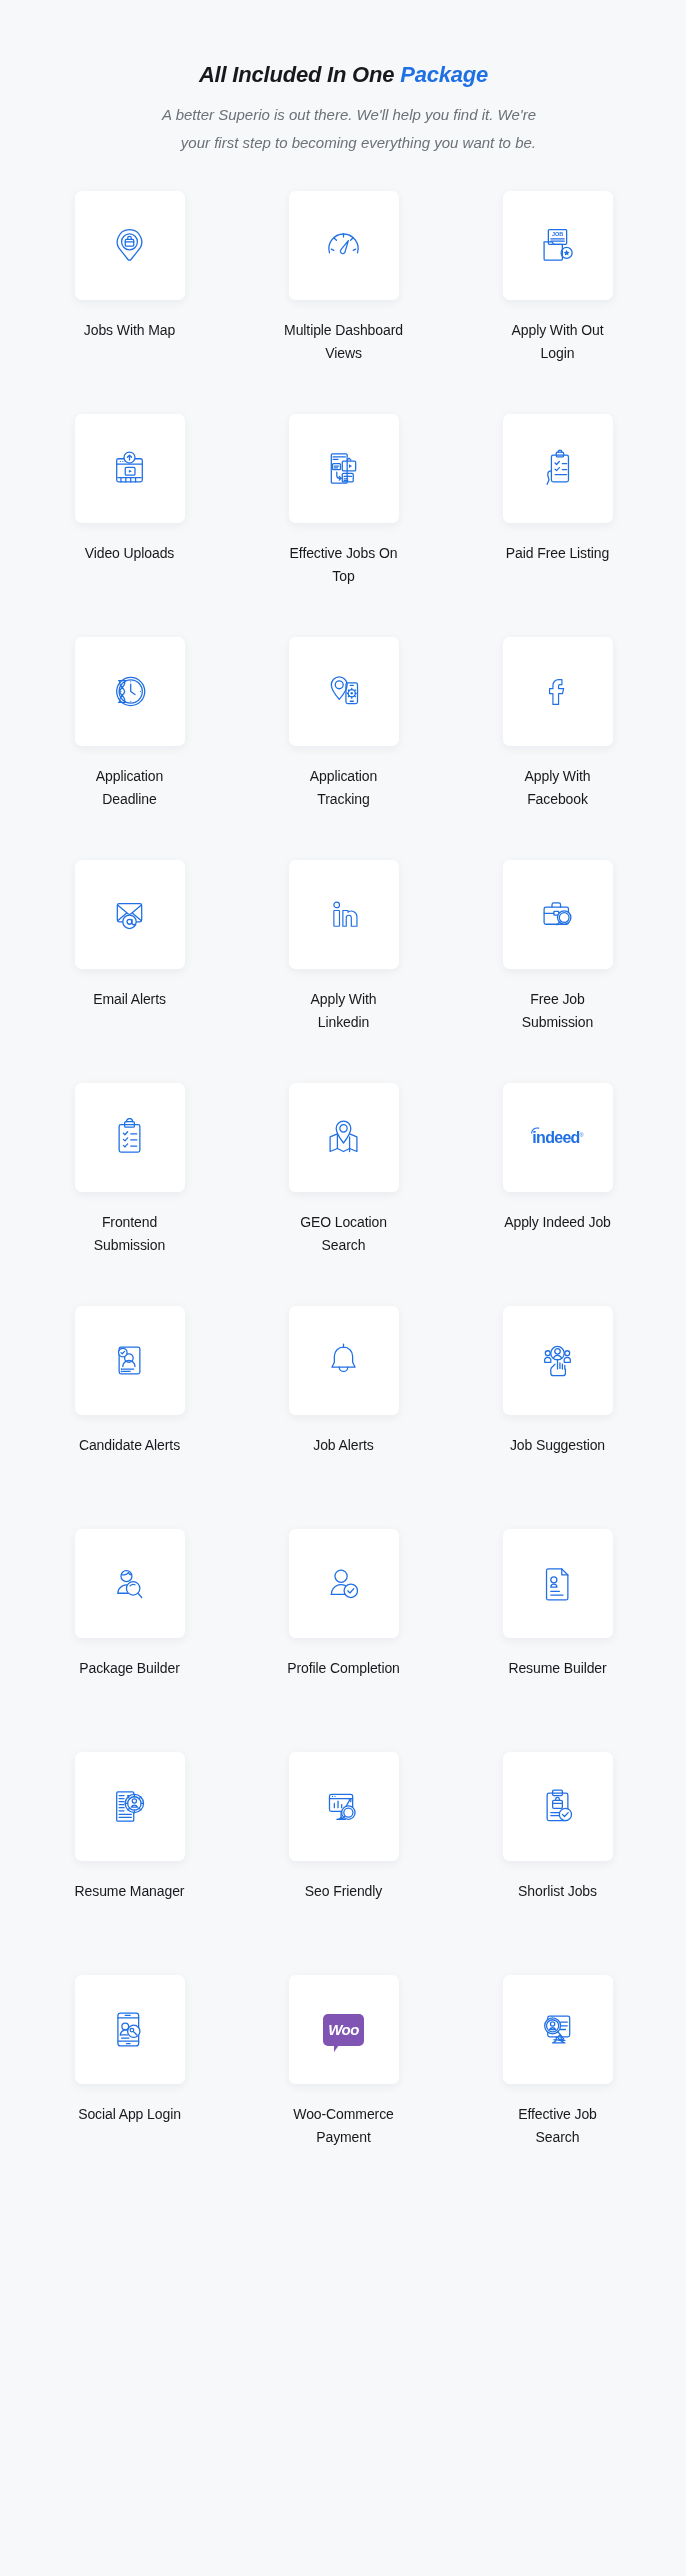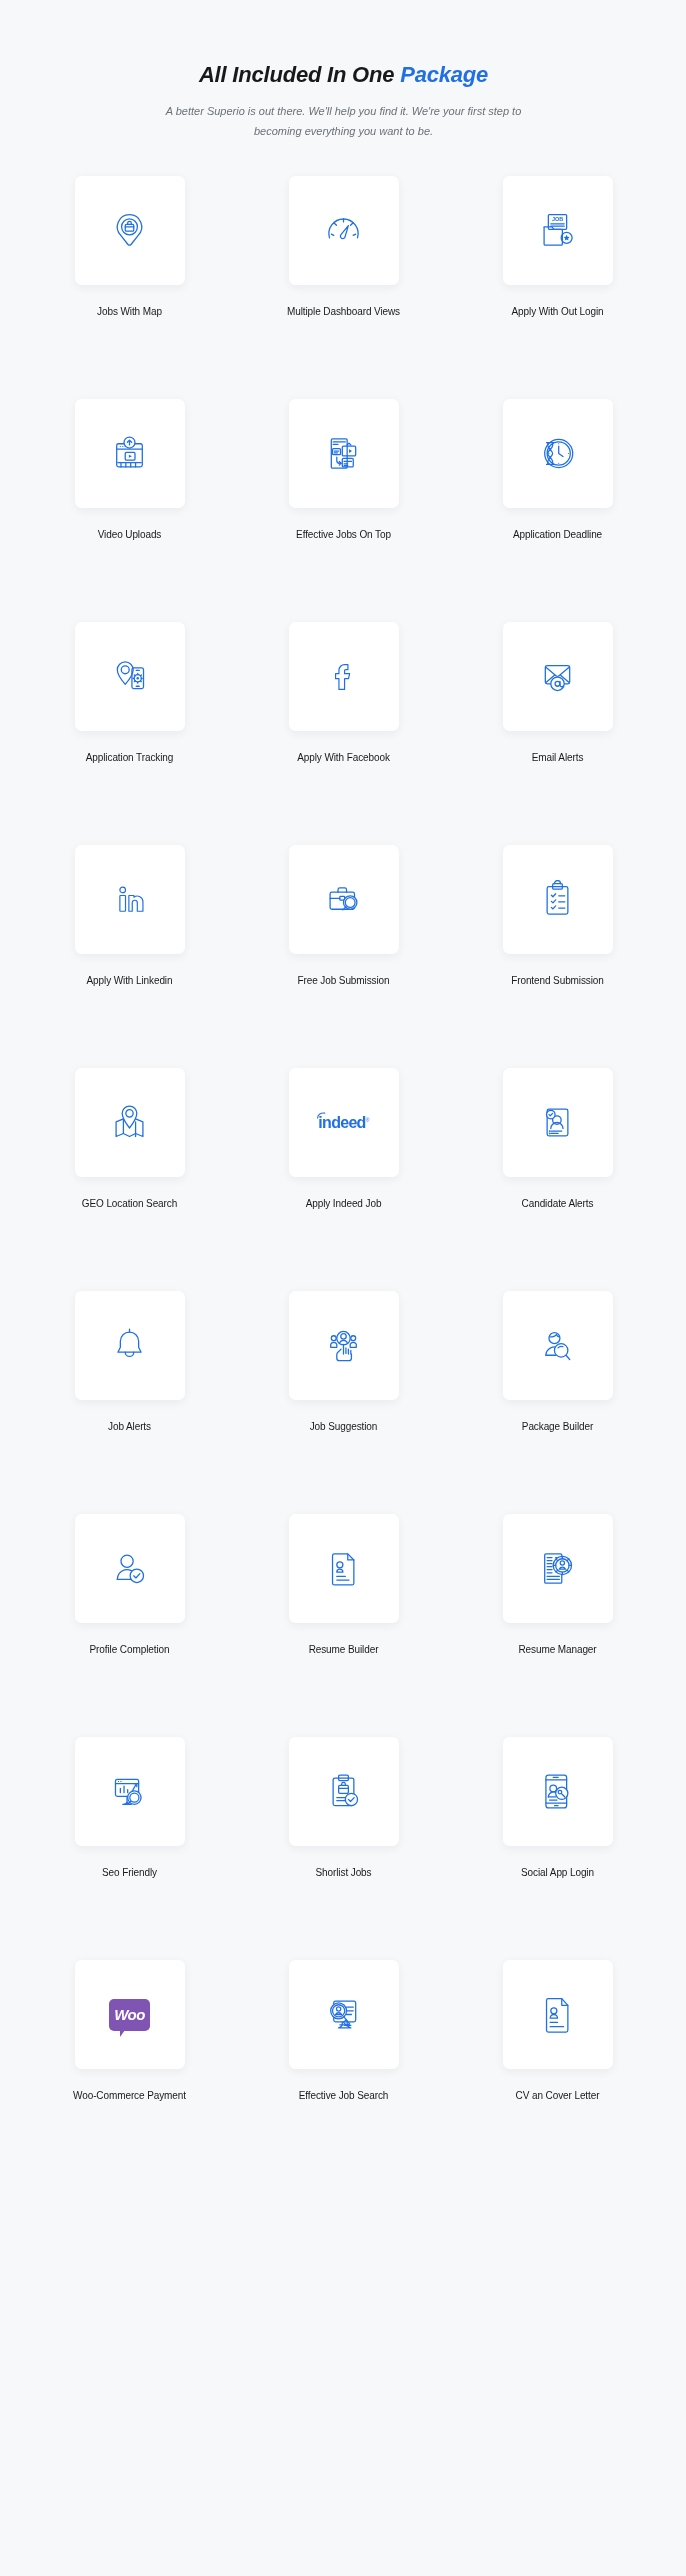--- a/index.html
+++ b/index.html
@@ -21,27 +21,28 @@
   .header h1 {
     font-size: 22px;
     line-height: 1.25;
     font-weight: 700;
     color: #18191c;
     letter-spacing: -0.2px;
   }
   .header h1 .accent { color: #1f6fe5; }
   .header p {
     margin-top: 12.3px;
-    font-size: 11px;
+    font-size: 15px;
     line-height: 1.85;
     color: #6b7177;
     font-weight: 400;
     max-width: 385px;
     margin-left: auto;
     margin-right: auto;
+    text-align: right;
   }
   
   .grid {
     margin: 35px auto 0 auto;
     width: 591px;
     display: grid;
     grid-template-columns: repeat(3, 1fr);
     column-gap: 51px;
     row-gap: 0;
   }
@@ -59,21 +60,21 @@
     border-radius: 6.7px;
     box-shadow: 0 2.2px 10px rgba(24,25,28,0.055);
     display: flex;
     align-items: center;
     justify-content: center;
     flex: none;
   }
   .card svg { display: block; }
   .label {
     margin-top: 19px;
-    font-size: 10px;
+    font-size: 14px;
     line-height: 1.62;
     color: #18191c;
     font-weight: 500;
     text-align: center;
     max-width: 120px;
     letter-spacing: -0.1px;
   }
   
   .wordmark-indeed {
     font-family: "Liberation Sans", sans-serif;
@@ -207,20 +208,34 @@
               <path fill="none" stroke="#1f6fe5" stroke-width="2.1" stroke-linecap="round" stroke-linejoin="round" d="M38 18l3-3 3 3"></path>
             </svg>
           </span>
         </div>
         <div class="label">Effective Jobs On Top</div>
       </div>
       <div class="feature">
         <div class="card">
           <span style="display: flex;">
             <svg width="39" height="39" viewBox="0 0 64 64">
+              <rect x="22" y="10" width="28" height="44" rx="3" fill="none" stroke="#1f6fe5" stroke-width="2.1" stroke-linecap="round" stroke-linejoin="round"></rect>
+              <rect x="30" y="5" width="12" height="8" rx="2" fill="none" stroke="#1f6fe5" stroke-width="2.1" stroke-linecap="round" stroke-linejoin="round"></rect>
+              <path fill="none" stroke="#1f6fe5" stroke-width="2.1" stroke-linecap="round" stroke-linejoin="round" d="M33 5a3 3 0 0 1 6 0"></path>
+              <path fill="none" stroke="#1f6fe5" stroke-width="2.1" stroke-linecap="round" stroke-linejoin="round" d="M28 23l2.5 2.5 4.5-5M40 24h7M28 33l2.5 2.5 4.5-5M40 34h7M28 42h19"></path>
+              <path fill="none" stroke="#1f6fe5" stroke-width="2.1" stroke-linecap="round" stroke-linejoin="round" d="M22 36c-3 0-6 2-6 6s2 6 2 9l-3 7"></path>
+            </svg>
+          </span>
+        </div>
+        <div class="label">Paid Free Listing</div>
+      </div>
+      <div class="feature">
+        <div class="card">
+          <span style="display: flex;">
+            <svg width="39" height="39" viewBox="0 0 64 64">
               <circle cx="34" cy="32" r="23" fill="none" stroke="#1f6fe5" stroke-width="2.1" stroke-linecap="round" stroke-linejoin="round"></circle>
               <circle cx="34" cy="32" r="19" fill="none" stroke="#1f6fe5" stroke-width="2.1" stroke-linecap="round" stroke-linejoin="round"></circle>
               <path fill="none" stroke="#1f6fe5" stroke-width="2.1" stroke-linecap="round" stroke-linejoin="round" d="M34 20v12l7 5"></path>
               <circle cx="34" cy="16" r="1" fill="#1f6fe5"></circle>
               <circle cx="50" cy="32" r="1" fill="#1f6fe5"></circle>
               <circle cx="34" cy="48" r="1" fill="#1f6fe5"></circle>
               <circle cx="18" cy="32" r="1" fill="#1f6fe5"></circle>
               <path fill="none" stroke="#1f6fe5" stroke-width="2.1" stroke-linecap="round" stroke-linejoin="round" d="M14 14h12M14 50h12"></path>
               <path fill="none" stroke="#1f6fe5" stroke-width="2.1" stroke-linecap="round" stroke-linejoin="round" d="M16 14v5c0 5 8 8 8 13s-8 8-8 13v5M24 14v5c0 5-8 8-8 13s8 8 8 13v5"></path>
             </svg>
@@ -520,30 +535,16 @@
               <circle cx="24" cy="23" r="3.5" fill="none" stroke="#1f6fe5" stroke-width="2.1" stroke-linecap="round" stroke-linejoin="round"></circle>
               <path fill="none" stroke="#1f6fe5" stroke-width="2.1" stroke-linecap="round" stroke-linejoin="round" d="M19 32a5.5 5.5 0 0 1 10 0z"></path>
               <path fill="none" stroke="#1f6fe5" stroke-width="2.1" stroke-linecap="round" stroke-linejoin="round" d="M32 35l6 7"></path>
               <path fill="none" stroke="#1f6fe5" stroke-width="2.1" stroke-linecap="round" stroke-linejoin="round" d="M36 41l-4 4 6 6 4-4z"></path>
               <path fill="none" stroke="#1f6fe5" stroke-width="2.1" stroke-linecap="round" stroke-linejoin="round" d="M34 50h10"></path>
             </svg>
           </span>
         </div>
         <div class="label">Effective Job Search</div>
       </div>
-      <div class="feature">
-        <div class="card">
-          <span style="display: flex;">
-            <svg width="39" height="39" viewBox="0 0 64 64">
-              <path fill="none" stroke="#1f6fe5" stroke-width="2.1" stroke-linecap="round" stroke-linejoin="round" d="M17 6h22l10 11v41a3 3 0 0 1-3 3H17a3 3 0 0 1-3-3V9a3 3 0 0 1 3-3z"></path>
-              <path fill="none" stroke="#1f6fe5" stroke-width="2.1" stroke-linecap="round" stroke-linejoin="round" d="M39 6v11h10"></path>
-              <circle cx="26" cy="26" r="5" fill="none" stroke="#1f6fe5" stroke-width="2.1" stroke-linecap="round" stroke-linejoin="round"></circle>
-              <path fill="none" stroke="#1f6fe5" stroke-width="2.1" stroke-linecap="round" stroke-linejoin="round" d="M20 38a6 6 0 0 1 12 0z"></path>
-              <path fill="none" stroke="#1f6fe5" stroke-width="2.1" stroke-linecap="round" stroke-linejoin="round" d="M20 45h12M20 52h22"></path>
-            </svg>
-          </span>
-        </div>
-        <div class="label">CV an Cover Letter</div>
-      </div>
     </div>
 
 </div>
 
 
 </body></html>

